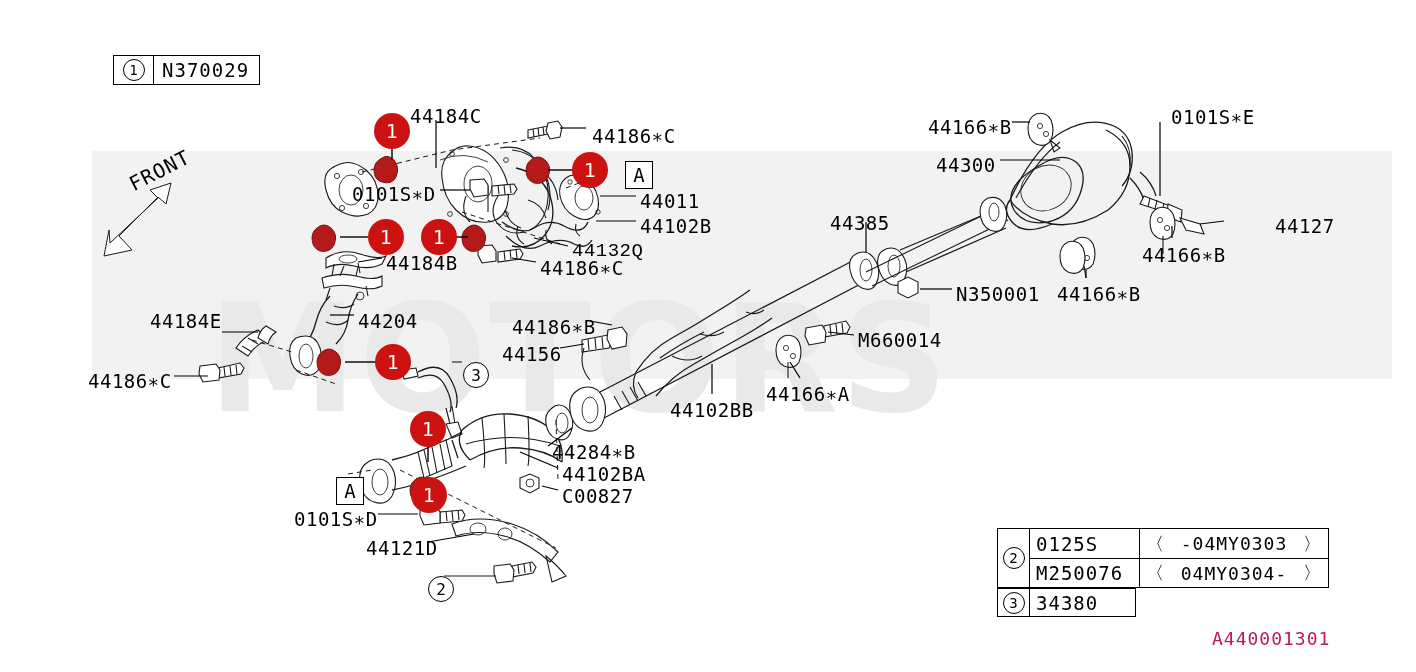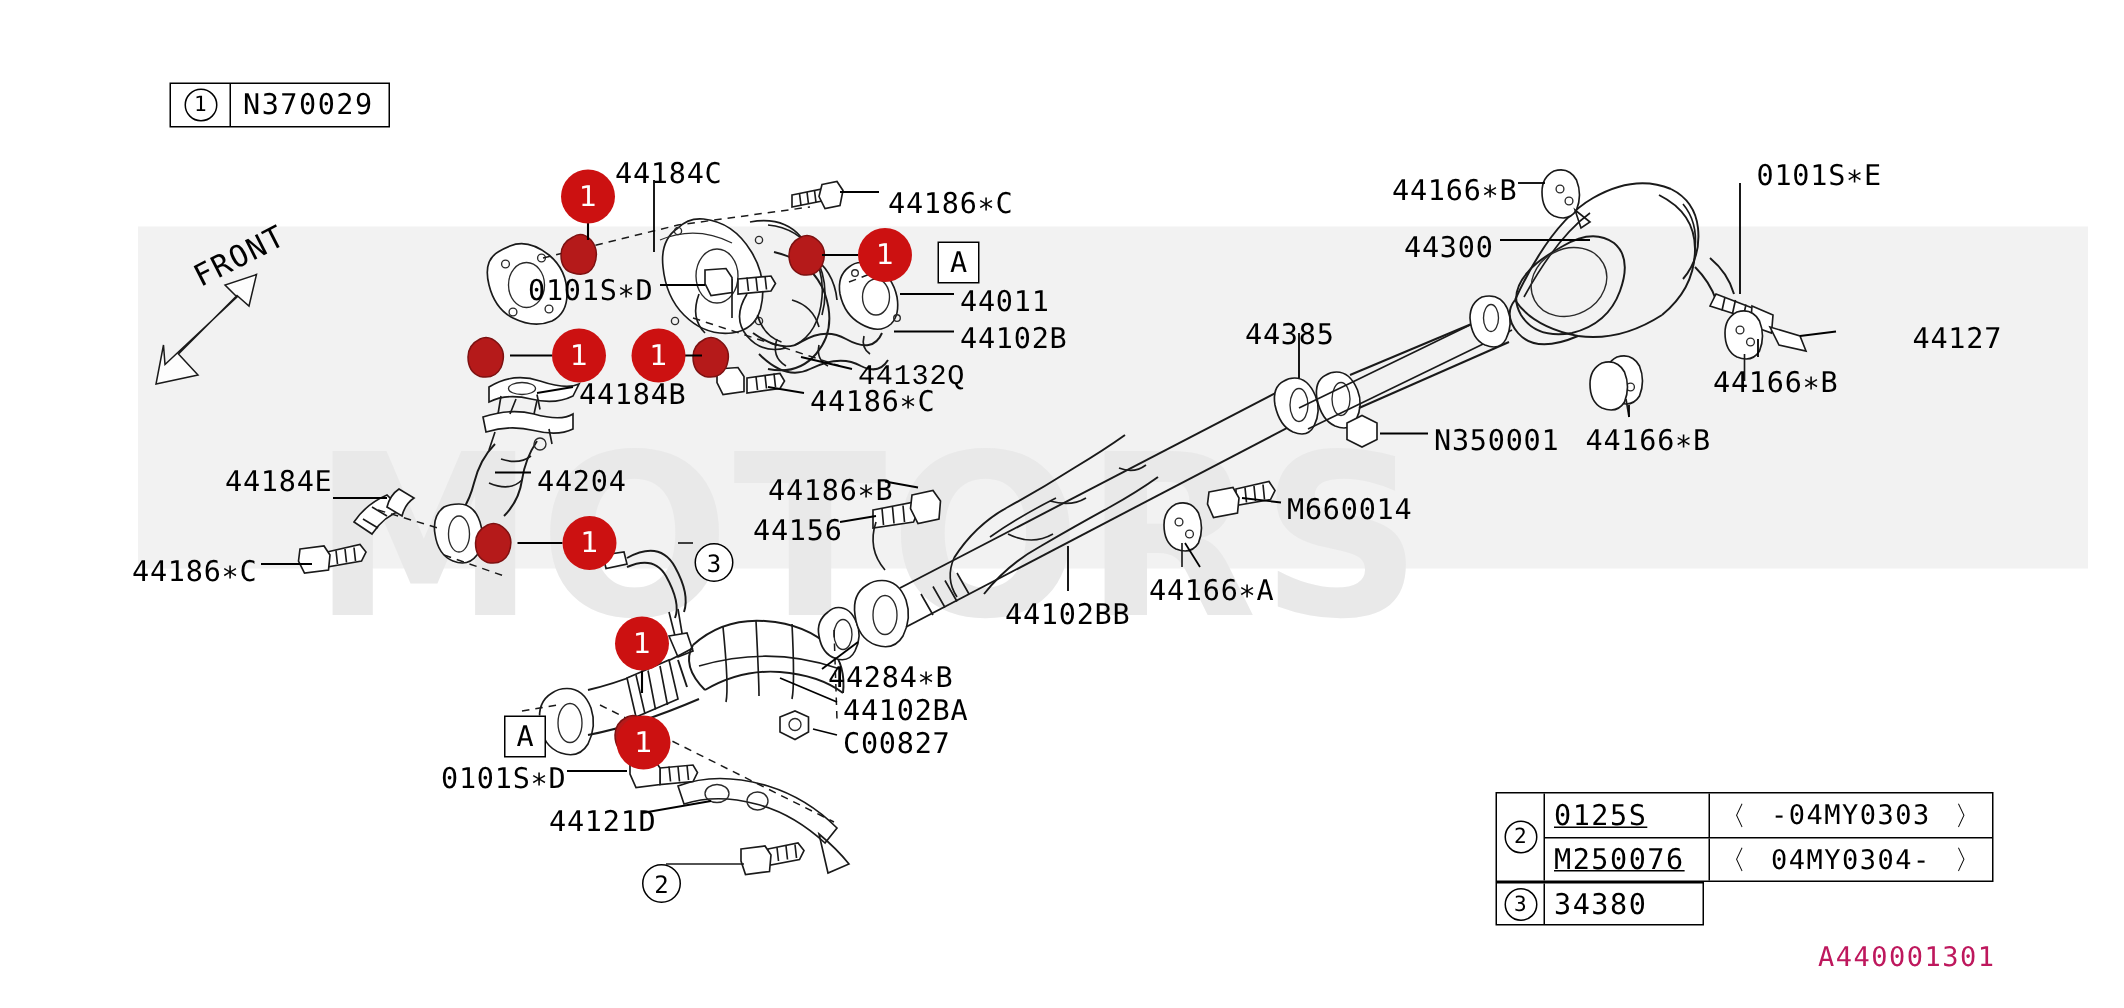--- a/index.html
+++ b/index.html
@@ -160,21 +160,21 @@
   .tbl2 .row {
     display: flex;
     height: 29px;
   }
   .tbl2 .row + .row { border-top: 1.5px solid #000; }
   .tbl2 .c1 {
     width: 110px;
     border-right: 1.5px solid #000;
     display: flex; align-items: center;
     padding-left: 6px;
-    font-size: 19px; letter-spacing: 1px; text-decoration: underline;
+    font-size: 19px; letter-spacing: 1px;
   }
   .tbl2 .c2 {
     width: 188px;
     display: flex; align-items: center;
     padding: 0 6px;
     font-size: 18px; letter-spacing: 1px;
   }
   .tbl2 .c2.rt { justify-content: space-between; }
 
   .tbl3 {

